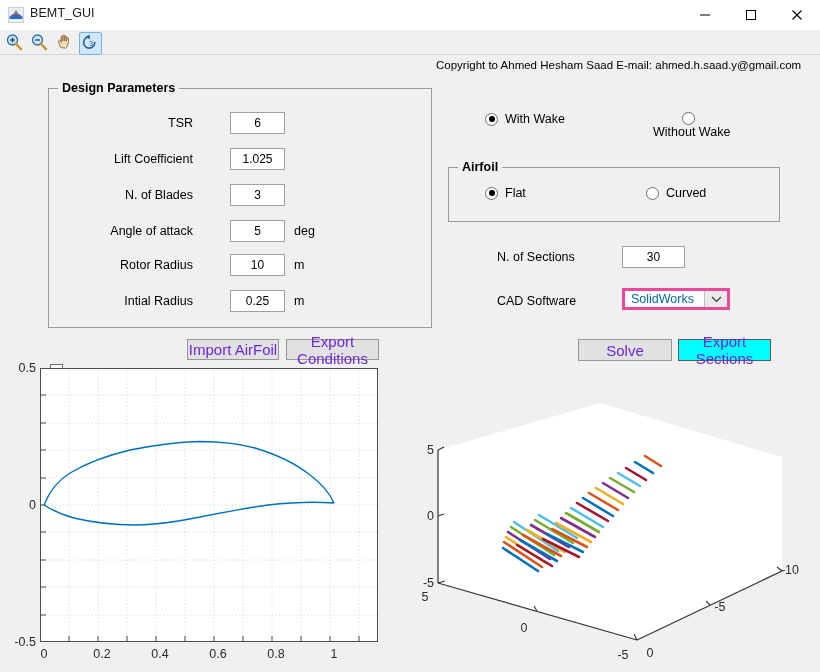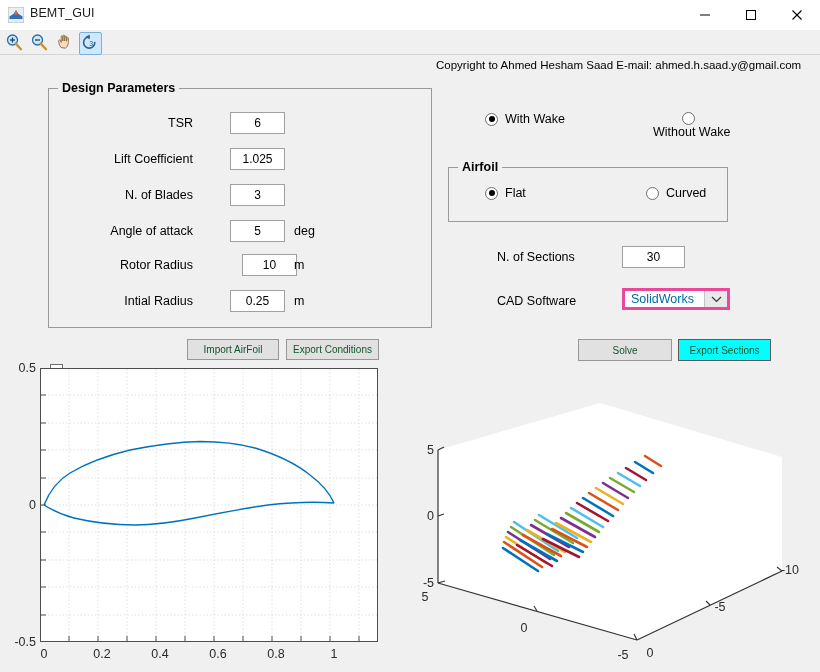--- a/index.html
+++ b/index.html
@@ -27,21 +27,21 @@
   .tool{position:absolute;top:2px;width:21px;height:21px;border:1px solid transparent;border-radius:2px;cursor:default;}
   .tool.active{background:#cde8ff;border:1px solid #7aaedc;}
 
   
   .lbl{position:absolute;font-size:12.5px;color:#000;white-space:nowrap;}
   .lbl.r{text-align:right;}
   .efield{position:absolute;background:#ffffff;border:1px solid #a0a0a0;
           font-family:"Liberation Sans",sans-serif;font-size:12px;color:#000;
           text-align:center;line-height:18px;box-sizing:border-box;}
   .btn{position:absolute;background:#e1e1e1;border:1px solid #979797;
-       font-size:10px;color:#14532d;text-align:center;box-sizing:border-box;
+       font-size:15px;color:#6d28d9;text-align:center;box-sizing:border-box;
        cursor:default;display:flex;align-items:center;justify-content:center;}
   .btn.cyan{background:#00ffff;border:1px solid #5a5a5a;}
 
   .panel{position:absolute;border:1px solid #9a9a9a;box-sizing:border-box;background:transparent;}
   .panel-title{position:absolute;top:-8px;left:9px;background:#f0f0f0;padding:0 4px;
                font-size:12.5px;font-weight:bold;color:#000;white-space:nowrap;}
 
   .radio{position:absolute;display:flex;align-items:center;cursor:default;}
   .radio .dot{width:13px;height:13px;border-radius:50%;border:1px solid #6e6e6e;background:#fff;
               box-sizing:border-box;position:relative;flex:0 0 auto;}
@@ -142,37 +142,37 @@
   <div class="efield" style="left:230px;top:148px;width:55px;height:22px;line-height:20px;">1.025</div>
 
   <div class="lbl r" style="left:78px;top:188px;width:115px;">N. of Blades</div>
   <div class="efield" style="left:230px;top:184px;width:55px;height:22px;line-height:20px;">3</div>
 
   <div class="lbl r" style="left:78px;top:224px;width:115px;">Angle of attack</div>
   <div class="efield" style="left:230px;top:220px;width:55px;height:22px;line-height:20px;">5</div>
   <div class="lbl" style="left:294px;top:224px;">deg</div>
 
   <div class="lbl r" style="left:78px;top:258px;width:115px;">Rotor Radius</div>
-  <div class="efield" style="left:242px;top:254px;width:55px;height:22px;line-height:20px;">10</div>
+  <div class="efield" style="left:230px;top:254px;width:55px;height:22px;line-height:20px;">10</div>
   <div class="lbl" style="left:294px;top:258px;">m</div>
 
   <div class="lbl r" style="left:78px;top:294px;width:115px;">Intial Radius</div>
   <div class="efield" style="left:230px;top:290px;width:55px;height:22px;line-height:20px;">0.25</div>
   <div class="lbl" style="left:294px;top:294px;">m</div>
 
   <div class="radio on" style="left:485px;top:112px;">
     <span class="dot"></span>
     <span class="rl">With Wake</span>
   </div>
   <div class="radio" style="left:646px;top:112px;flex-direction:column;">
     <span class="dot"></span>
     <span class="rl">Without Wake</span>
   </div>
 
-  <div class="panel" style="left:448px;top:167px;width:280px;height:55px;">
+  <div class="panel" style="left:448px;top:167px;width:332px;height:55px;">
     <div class="panel-title">Airfoil</div>
   </div>
   <div class="radio on" style="left:485px;top:186px;">
     <span class="dot"></span>
     <span class="rl">Flat</span>
   </div>
   <div class="radio" style="left:646px;top:186px;">
     <span class="dot"></span>
     <span class="rl">Curved</span>
   </div>

